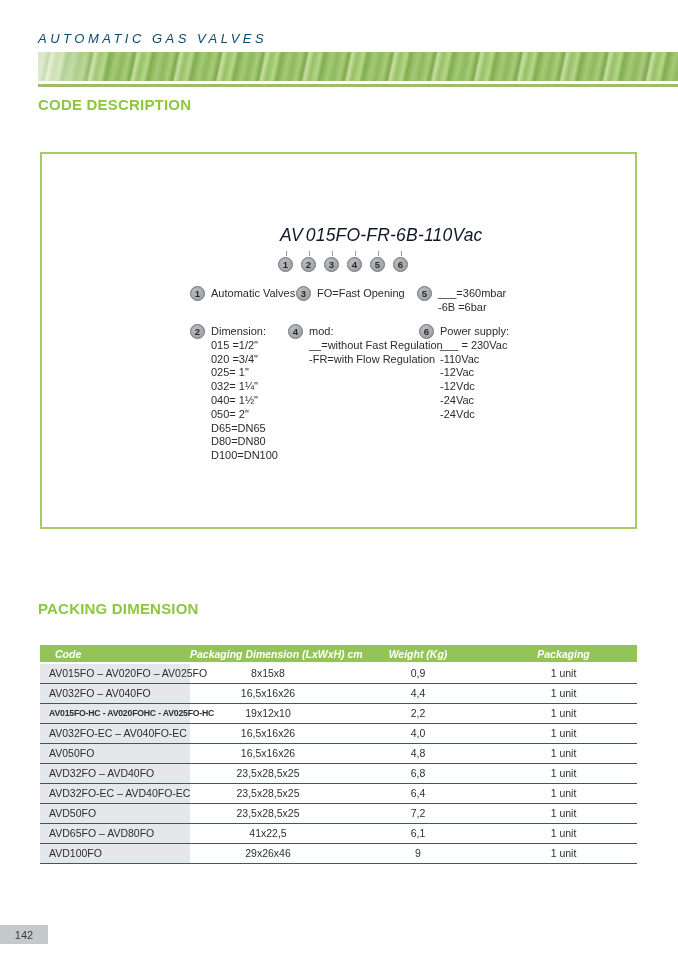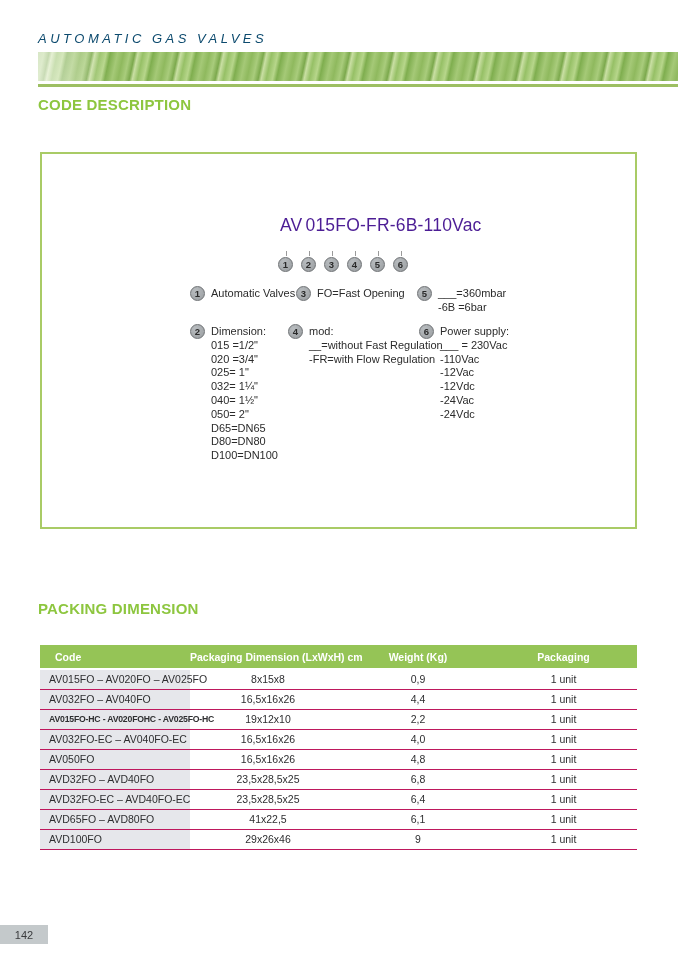--- a/index.html
+++ b/index.html
@@ -40,22 +40,22 @@
   }
   .code-heading{top:96px;}
   .packing-heading{top:600px;}
 
   
   .code-box{
     position:absolute;left:40px;top:152px;width:597px;height:377px;
     border:2px solid var(--box-border-green);background:#fff;
   }
   .code-line{
-    position:absolute;left:238px;top:61px;
-    font-size:17.5px;color:#4c1d95;white-space:nowrap;letter-spacing:0.2px;
+    position:absolute;left:238px;top:71px;
+    font-size:17.5px;color:#0f172a;white-space:nowrap;letter-spacing:0.2px;font-style:italic;
   }
   .code-seg{display:inline-block;}
   .code-seg:first-child{margin-right:3px;}
   .circle-row{
     position:absolute;left:236px;top:103px;
     display:flex;gap:8px;
   }
   .badge{
     display:inline-flex;align-items:center;justify-content:center;
     width:15px;height:15px;border-radius:50%;
@@ -84,23 +84,24 @@
   .pack-table{
     position:absolute;left:40px;top:645px;width:597px;
     border-collapse:collapse;table-layout:fixed;
   }
   .pack-table col:nth-child(1){width:150px;}
   .pack-table col:nth-child(2){width:156px;}
   .pack-table col:nth-child(3){width:144px;}
   .pack-table col:nth-child(4){width:147px;}
   .pack-table th{
     background:var(--table-header-green);color:#fff;
-    font-size:10.5px;font-weight:bold;height:24px;
+    font-size:10.5px;font-weight:bold;height:18px;
     text-align:center;padding:0;border-bottom:2px solid #fff;
     white-space:nowrap;
+    font-style:italic;
   }
   .pack-table th:first-child{text-align:left;padding-left:15px;}
   .pack-table td{
     height:20px;font-size:10.5px;color:#2e2e30;text-align:center;
     border-bottom:1px solid #be185d;padding:0;white-space:nowrap;
   }
   .pack-table td.code-cell{
     background:var(--col1-bg);text-align:left;padding-left:9px;
   }
   .pack-table td.condensed{font-size:8.7px;letter-spacing:-0.2px;font-weight:bold;}
@@ -250,20 +251,26 @@
           <td>6,8</td>
           <td>1 unit</td>
         </tr>
         <tr>
           <td class="code-cell">AVD32FO-EC – AVD40FO-EC</td>
           <td>23,5x28,5x25</td>
           <td>6,4</td>
           <td>1 unit</td>
         </tr>
         <tr>
+          <td class="code-cell">AVD50FO</td>
+          <td>23,5x28,5x25</td>
+          <td>7,2</td>
+          <td>1 unit</td>
+        </tr>
+        <tr>
           <td class="code-cell">AVD65FO – AVD80FO</td>
           <td>41x22,5</td>
           <td>6,1</td>
           <td>1 unit</td>
         </tr>
         <tr>
           <td class="code-cell">AVD100FO</td>
           <td>29x26x46</td>
           <td>9</td>
           <td>1 unit</td>

